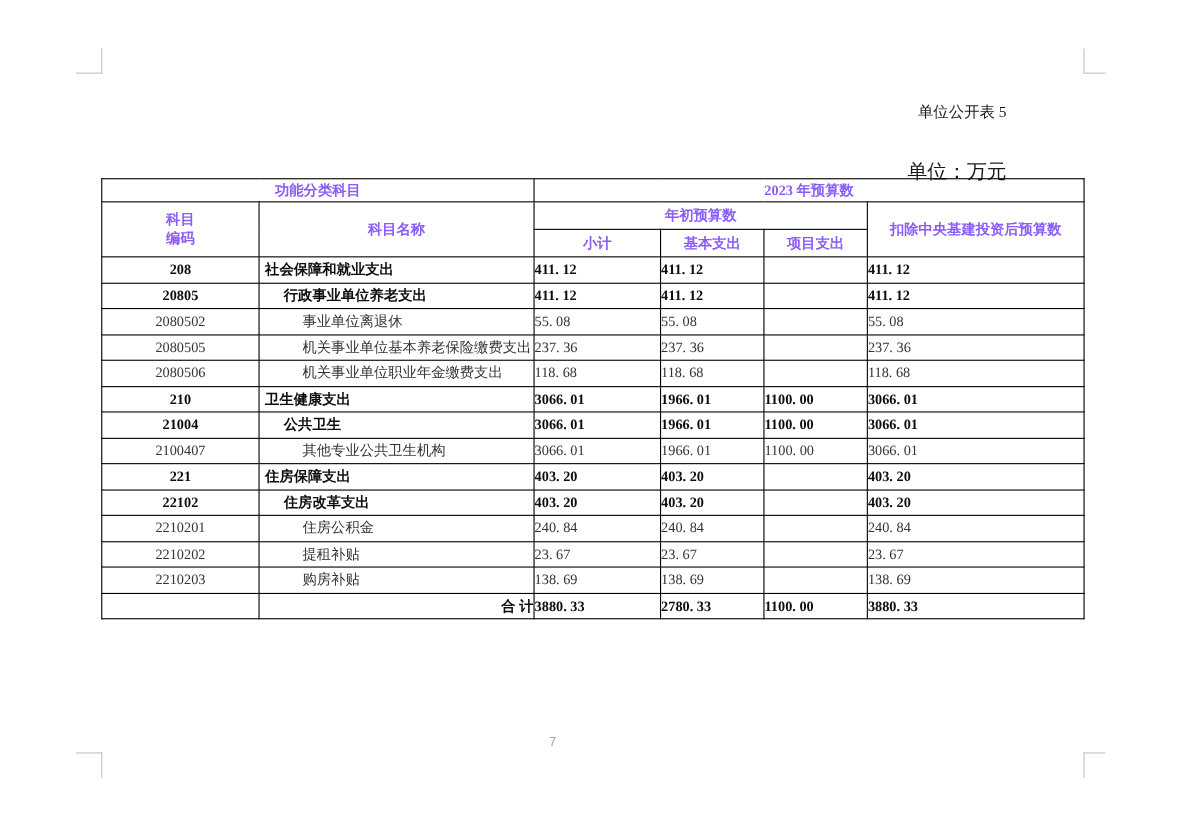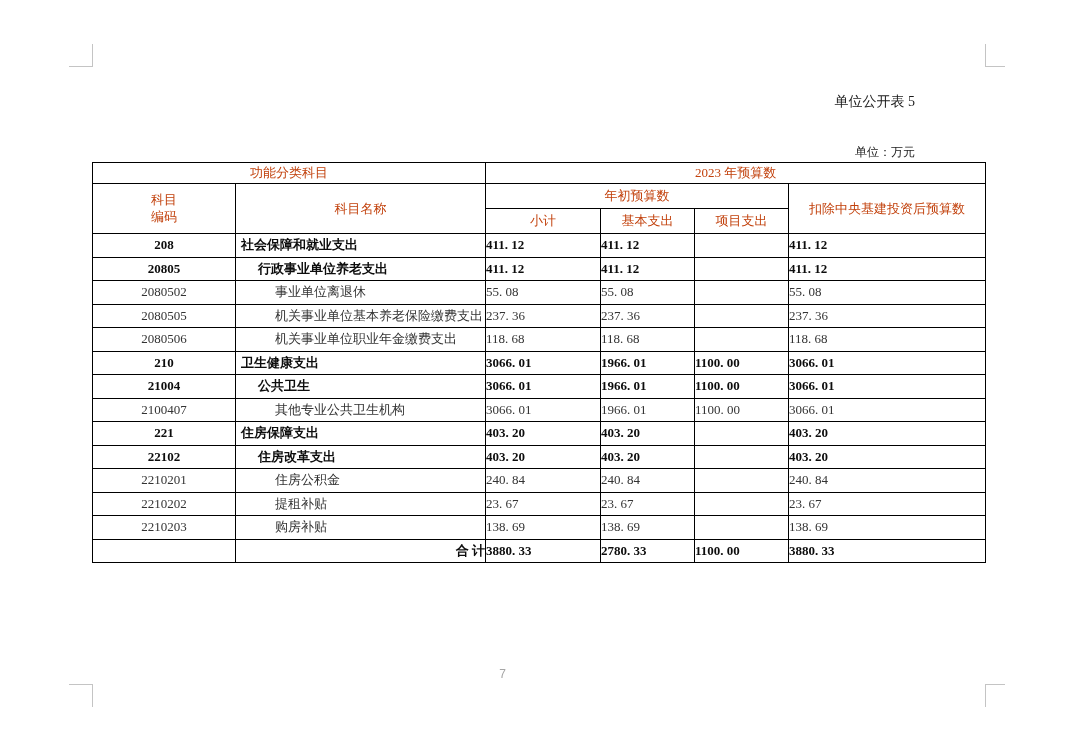--- a/index.html
+++ b/index.html
@@ -43,45 +43,45 @@
     text-align: center;
     font-size: 20px;
     font-weight: bold;
     letter-spacing: 1px;
     color: #111;
   }
   .unit-note {
     position: absolute;
     top: 144px;
     right: 90px;
-    font-size: 12px;
+    font-size: 18px;
     color: #1a1a1a;
   }
 
   table.budget {
     position: absolute;
     left: 92px;
     top: 162px;
     width: 893px;
     border-collapse: collapse;
     table-layout: fixed;
     border: 1.5px solid #000;
   }
   table.budget th, table.budget td {
     border: 1px solid #000;
     padding: 0;
     font-size: 13px;
     overflow: hidden;
     white-space: nowrap;
   }
   table.budget thead th {
-    font-weight: normal;
+    font-weight: bold;
     text-align: center;
     vertical-align: middle;
-    color: #c2410c;
+    color: #8b5cf6;
   }
   tr.hr1 { height: 21px; }
   tr.hr2 { height: 25px; padding-left: 44px; }
   tr.hr3 { height: 25px; }
   tbody tr { height: 23.5px; }
   .pre { white-space: pre-line !important; line-height: 1.25; }
 
   td.td-code {
     text-align: center;
     padding-left: 8px;

